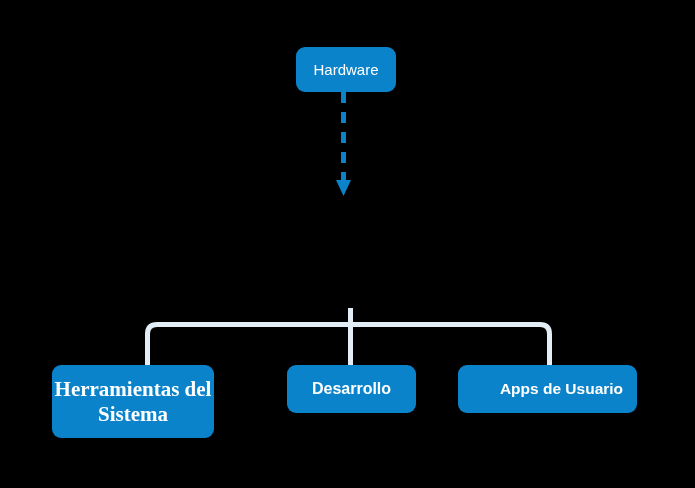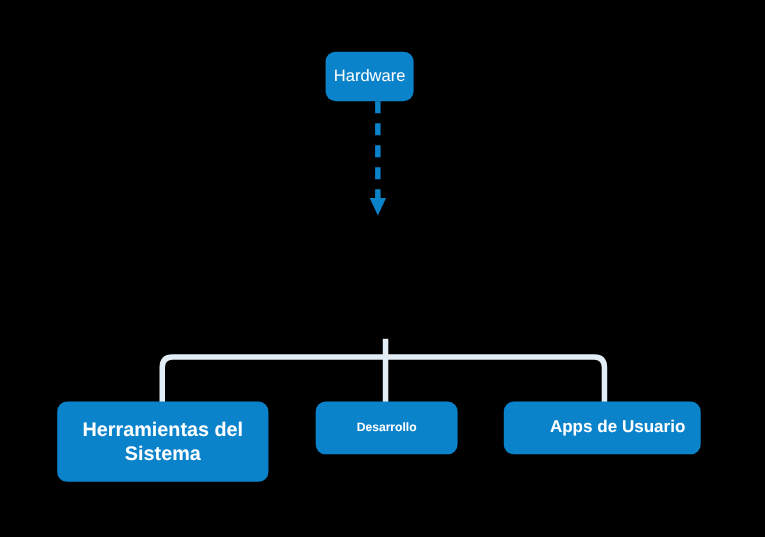--- a/index.html
+++ b/index.html
@@ -32,50 +32,51 @@
     border-radius: 9px;
   }
   .node-orange {
     background: #fb3b00;
     border-radius: 0;
   }
   
   #node-hardware {
     left: 296px;
     top: 47px;
-    width: 80px;
+    width: 100px;
     height: 45px;
     font-size: 15px;
     font-weight: 400;
   }
   
   #node-drivers {
     left: 175px;
     top: 199px;
     width: 350px;
     height: 109px;
     font-size: 25px;
     font-weight: bold;
     letter-spacing: 0.2px;
   }
   
   #node-herramientas {
     left: 52px;
     top: 365px;
-    width: 192px;
+    width: 162px;
     height: 73px;
-    font-size: 18px;
+    font-size: 21px;
     font-weight: bold;
+    font-family: Liberation Serif, serif;
   }
   #node-desarrollo {
     left: 287px;
     top: 365px;
     width: 129px;
     height: 48px;
-    font-size: 11px;
+    font-size: 16px;
     font-weight: bold;
   }
   #node-apps {
     left: 458px;
     top: 365px;
     width: 179px;
     height: 48px;
     font-size: 15.5px;
     font-weight: bold;
     padding-left: 28px;

